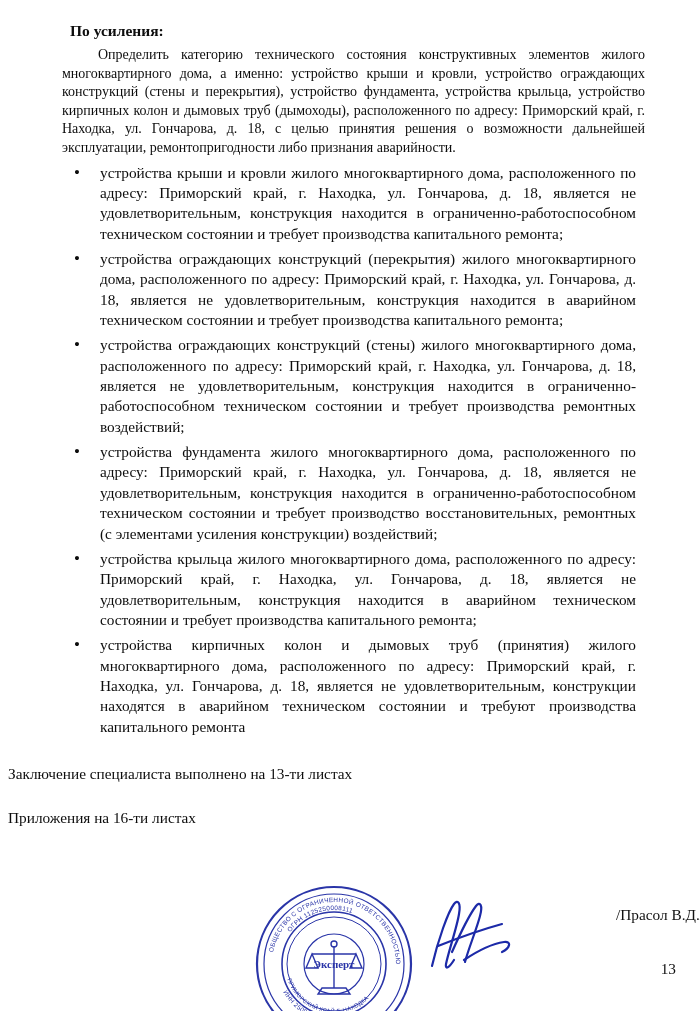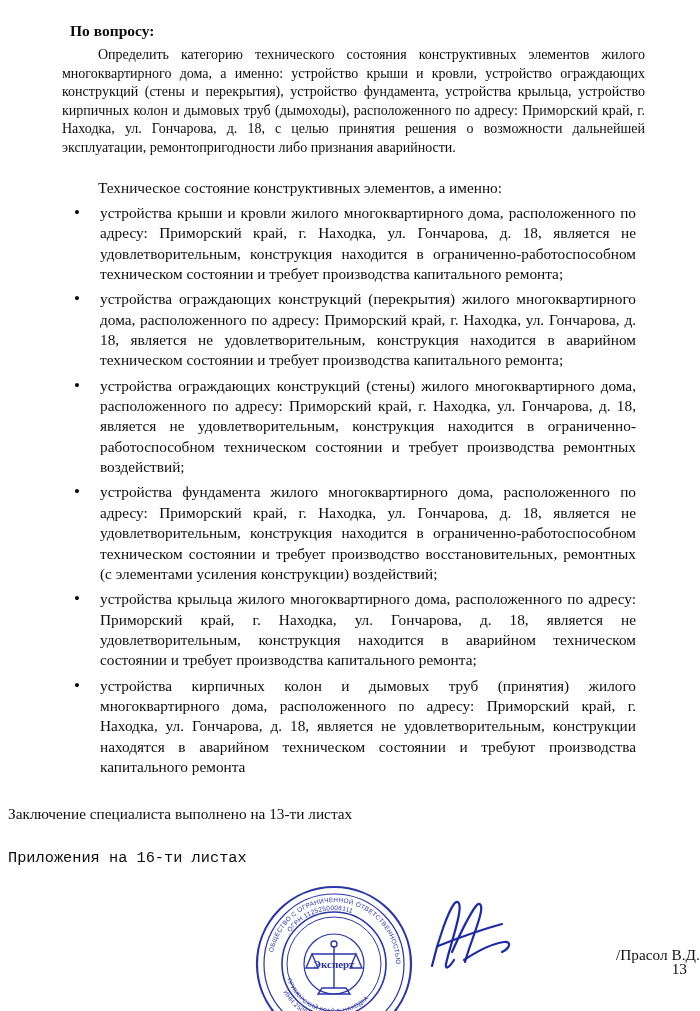--- a/index.html
+++ b/index.html
@@ -72,38 +72,37 @@
     font-size: 17px;
     line-height: 1.33;
   }
   .closing {
     font-size: 15.3px;
     margin: 28px 0 0 8px;
   }
   .closing2 {
     font-size: 15.3px;
     margin: 26px 0 0 8px;
-    font-family: Liberation Mono, monospace;
   }
   .sign-area {
     position: relative;
     height: 150px;
     margin-top: 6px;
   }
   .sign-name {
     position: absolute;
     left: 616px;
     top: 73px;
     font-size: 15.3px;
     color: #111;
     white-space: nowrap;
   }
   .page-number {
     position: absolute;
-    right: 13px;
+    right: 24px;
     top: 938px;
     font-size: 15.3px;
   }
   
   .stamp {
     position: absolute;
     left: 254px;
     top: 862px;
     width: 160px;
     height: 160px;
@@ -120,25 +119,24 @@
     color: #1c2aa8;
   }
   .signature svg { display:block; }
 </style>
 </head>
 <body>
 
 <div class="page">
 
 
-  <div class="section-question">По вопросу:</div>
+  <div class="section-question">По усиления:</div>
 
   <div class="para">Определить категорию технического состояния конструктивных элементов жилого многоквартирного дома, а именно: устройство крыши и кровли, устройство ограждающих конструкций (стены и перекрытия), устройство фундамента, устройства крыльца, устройство кирпичных колон и дымовых труб (дымоходы), расположенного по адресу: Приморский край, г. Находка, ул. Гончарова, д. 18, с целью принятия решения о возможности дальнейшей эксплуатации, ремонтопригодности либо признания аварийности.</div>
 
-  <div class="para-lead">Техническое состояние конструктивных элементов, а именно:</div>
 
   <ul class="bullets">
     <li>устройства крыши и кровли жилого многоквартирного дома, расположенного по адресу: Приморский край, г. Находка, ул. Гончарова, д. 18, является не удовлетворительным, конструкция находится в ограниченно-работоспособном техническом состоянии и требует производства капитального ремонта;</li>
     <li>устройства ограждающих конструкций (перекрытия) жилого многоквартирного дома, расположенного по адресу: Приморский край, г. Находка, ул. Гончарова, д. 18, является не удовлетворительным, конструкция находится в аварийном техническом состоянии и требует производства капитального ремонта;</li>
     <li>устройства ограждающих конструкций (стены) жилого многоквартирного дома, расположенного по адресу: Приморский край, г. Находка, ул. Гончарова, д. 18, является не удовлетворительным, конструкция находится в ограниченно-работоспособном техническом состоянии и требует производства ремонтных воздействий;</li>
     <li>устройства фундамента жилого многоквартирного дома, расположенного по адресу: Приморский край, г. Находка, ул. Гончарова, д. 18, является не удовлетворительным, конструкция находится в ограниченно-работоспособном техническом состоянии и требует производство восстановительных, ремонтных (с элементами усиления конструкции) воздействий;</li>
     <li>устройства крыльца жилого многоквартирного дома, расположенного по адресу: Приморский край, г. Находка, ул. Гончарова, д. 18, является не удовлетворительным, конструкция находится в аварийном техническом состоянии и требует производства капитального ремонта;</li>
     <li>устройства кирпичных колон и дымовых труб (принятия) жилого многоквартирного дома, расположенного по адресу: Приморский край, г. Находка, ул. Гончарова, д. 18, является не удовлетворительным, конструкции находятся в аварийном техническом состоянии и требуют производства капитального ремонта</li>
   </ul>
 

